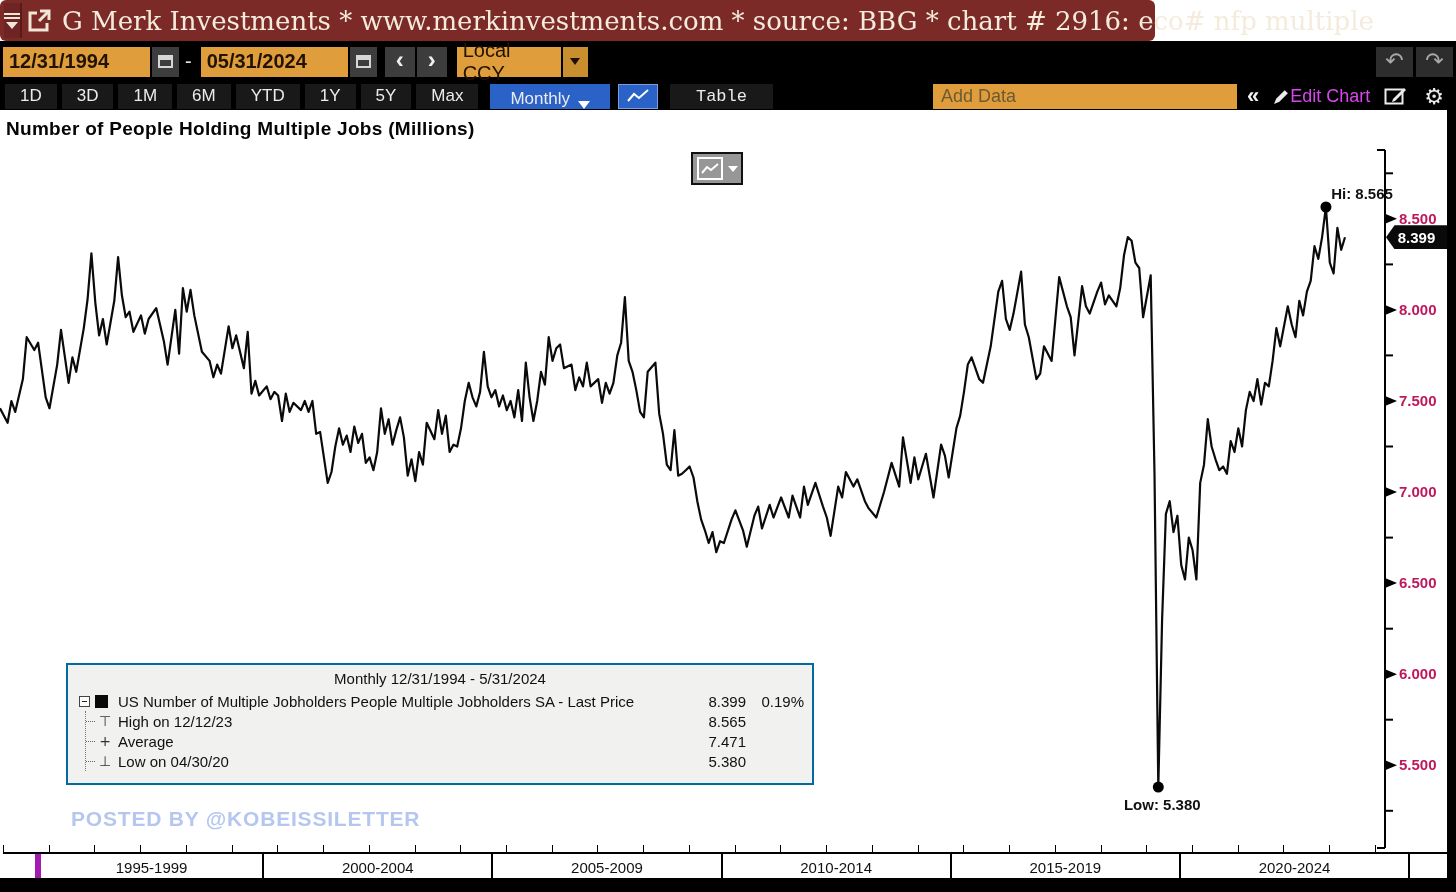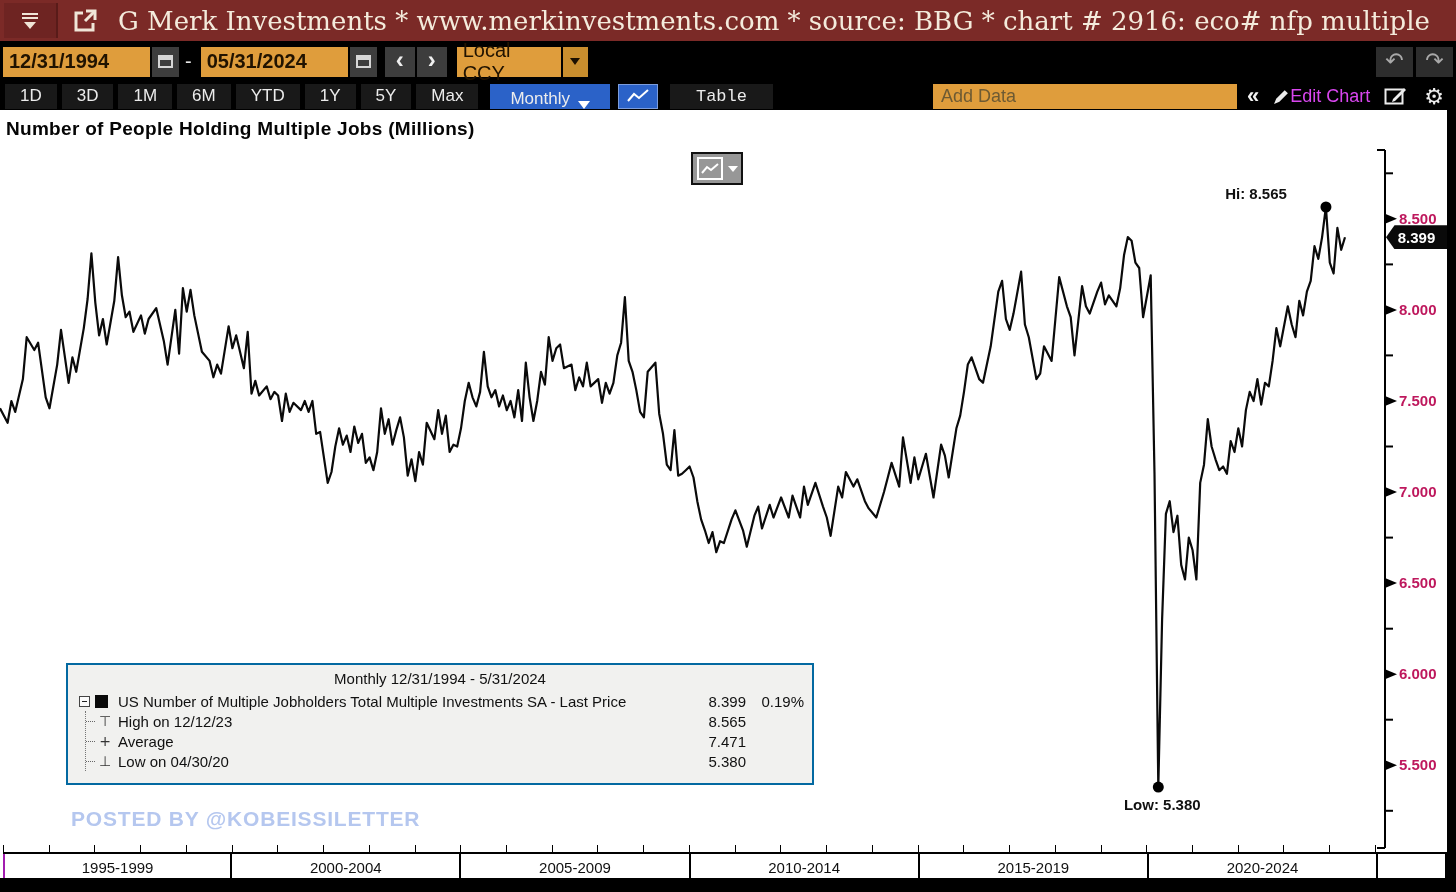--- a/index.html
+++ b/index.html
@@ -1,20 +1,20 @@
 <!DOCTYPE html>
 <html><head>
 <meta charset="utf-8">
 <style>
   html,body{margin:0;padding:0;background:#000;}
   .page{position:relative;width:1456px;height:892px;overflow:hidden;background:#fff;
         font-family:"Liberation Sans",sans-serif;}
   
-  .titlebar{position:absolute;left:0;top:0;width:1456px;height:41px;background:#7b2a27;
-            display:flex;align-items:center;}
+  .titlebar{position:absolute;left:0;top:0;width:1155px;height:41px;background:#7b2a27;
+            display:flex;align-items:center;border-radius:6px;}
   .tb-iconbtn{width:52px;height:35px;margin-left:4px;display:flex;align-items:center;justify-content:center;
               background:#6e2422;border-right:2px solid #591b19;}
   .tb-iconbtn.second{background:transparent;border-right:none;width:46px;}
   .tb-title{color:#f4ebdc;font-family:"DejaVu Serif",serif;font-size:26px;white-space:nowrap;
             margin-left:10px;letter-spacing:0px;}
   .menu-glyph{display:flex;flex-direction:column;align-items:center;gap:2px;}
   .menu-glyph i{display:block;width:16px;height:2px;background:#f0e6d8;}
   .menu-glyph s{display:block;width:0;height:0;border-left:6px solid transparent;border-right:6px solid transparent;
                 border-top:7px solid #f0e6d8;margin-top:1px;}
   
@@ -88,21 +88,21 @@
   .vline{position:absolute;left:17px;top:46px;height:60px;border-left:1px dotted #777;}
   .watermark{position:absolute;left:71px;top:697px;font-size:21px;font-weight:700;color:#b5c7ef;
              letter-spacing:0.8px;}
   
   .tickstrip{position:absolute;left:3px;top:735px;width:1375px;height:7px;
              background:repeating-linear-gradient(to right,#000 0 1px,transparent 1px 45.73px);}
   .xrow{position:absolute;left:3px;top:742px;height:26px;display:flex;
         border-top:2px solid #000;border-bottom:2px solid #000;}
   .xbox{width:229.2px;border-right:2px solid #000;display:flex;align-items:center;justify-content:center;
         font-size:15px;color:#111;box-sizing:border-box;}
-  .xbox.first{border-left:2px solid #a21caf;}
+  .xbox.first{border-left:6px solid #a21caf;margin-left:32px;}
   .xbox.empty{width:69px;border-right:2px solid #000;}
   .btm-strip{position:absolute;left:0;top:768px;width:1456px;height:14px;background:#000;}
   .right-strip{position:absolute;left:1447px;top:0px;width:9px;height:782px;background:#000;}
 </style>
 </head>
 <body>
 
 <div class="page">
 
   <header class="titlebar">
@@ -238,33 +238,33 @@
 
     <div class="minibtn">
       <span class="mb-inner">
         <svg width="18" height="12" viewBox="0 0 18 12">
             <polyline points="1,10 6,4 10,7 17,1" fill="none" stroke="#fff" stroke-width="2"></polyline>
           </svg>
       </span>
       <span class="mb-caret"></span>
     </div>
 
-    <div class="hilab" style="left: 1256px; top: 75px;">Hi: 8.565</div>
+    <div class="hilab" style="left: 1362px; top: 75px;">Hi: 8.565</div>
     <div class="lowlab" style="left: 1162.3px; top: 686.116px;">Low: 5.380</div>
     <div class="badge" style="top: 115.235px;">8.399</div>
 
     <div class="legend">
       <div class="vline"></div>
       <div class="lg-head">Monthly 12/31/1994 - 5/31/2024</div>
       <div class="lrow">
         <span class="ic0">
           <span class="expander"></span>
           <span class="swatch"></span>
         </span>
-        <span class="lbl">US Number of Multiple Jobholders Total Multiple Investments SA - Last Price</span>
+        <span class="lbl">US Number of Multiple Jobholders People Multiple Jobholders SA - Last Price</span>
         <span class="val">8.399</span>
         <span class="ext">0.19%</span>
       </div>
       <div class="lrow">
         <span class="treecell">
             <span class="mk">⊤</span>
           </span>
         <span class="lbl">High on 12/12/23</span>
         <span class="val">8.565</span>
         <span class="ext"></span>

